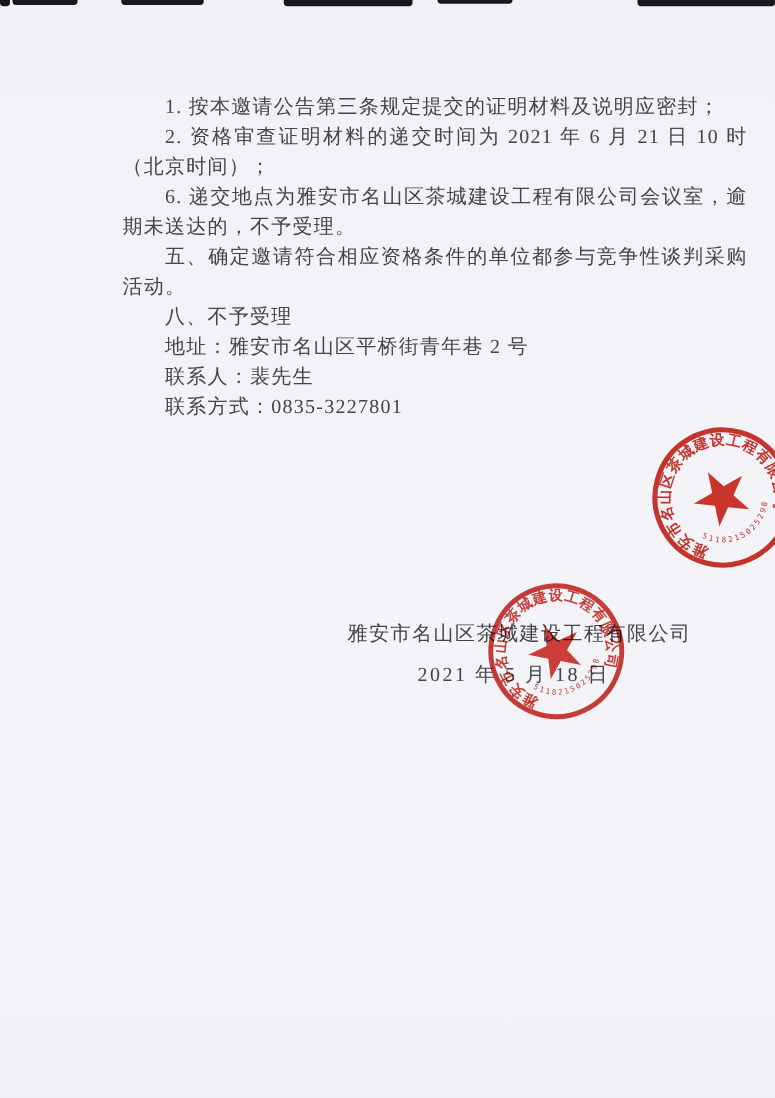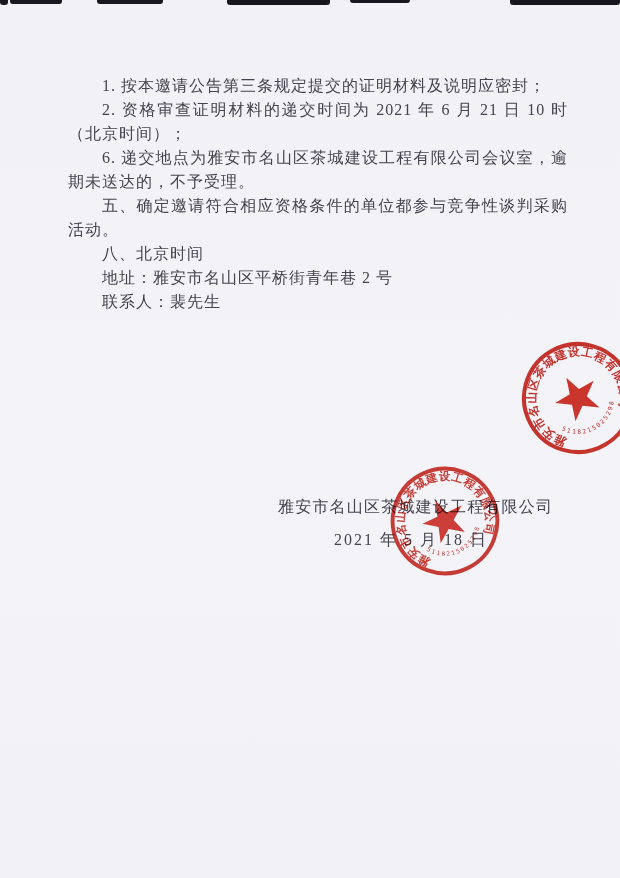--- a/index.html
+++ b/index.html
@@ -78,28 +78,29 @@
 
 <div class="page">
 
   <div class="scan-mark" style="left:0;   width:8px;   height:5px;"></div>
   <div class="scan-mark" style="left:10px; width:52px;  height:4px;"></div>
   <div class="scan-mark" style="left:97px; width:66px;  height:4px;"></div>
   <div class="scan-mark" style="left:227px;width:103px; height:5px;"></div>
   <div class="scan-mark" style="left:350px;width:60px;  height:3px;"></div>
   <div class="scan-mark" style="left:510px;width:110px; height:5px;"></div>
 
-  <div class="body-text" style="color: rgb(69, 68, 78);">
+  <div class="body-text" style="color: rgb(69, 68, 78); margin-left: 30px;">
       <p>1. 按本邀请公告第三条规定提交的证明材料及说明应密封；</p>
       <p>2. 资格审查证明材料的递交时间为 2021 年 6 月 21 日 10 时（北京时间）；</p>
       <p>6. 递交地点为雅安市名山区茶城建设工程有限公司会议室，逾期未送达的，不予受理。</p>
       <p>五、确定邀请符合相应资格条件的单位都参与竞争性谈判采购活动。</p>
-      <p>八、北京时间</p>
+      <p>八、不予受理</p>
       <p>地址：雅安市名山区平桥街青年巷 2 号</p>
       <p>联系人：裴先生</p>
+      <p>联系方式：0835-3227801</p>
     </div>
 
   <div class="signature">
     <span class="company">雅安市名山区茶城建设工程有限公司</span>
     <span class="date">2021 年 5 月 18 日</span>
   </div>
 
   <div class="seal seal-partial">
     <svg viewBox="0 0 140 140" xmlns="http://www.w3.org/2000/svg">
       <defs>

